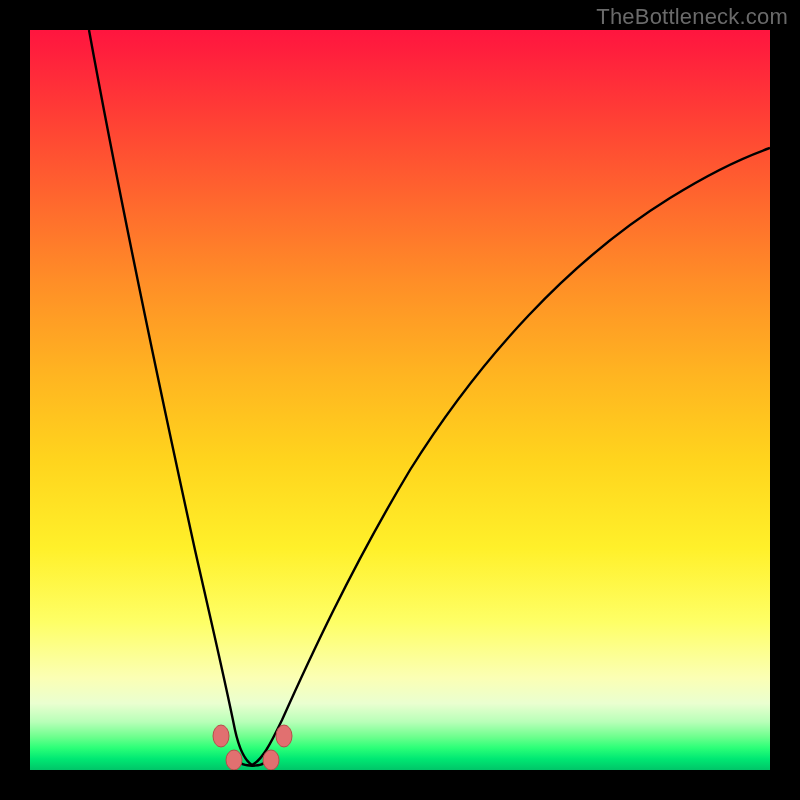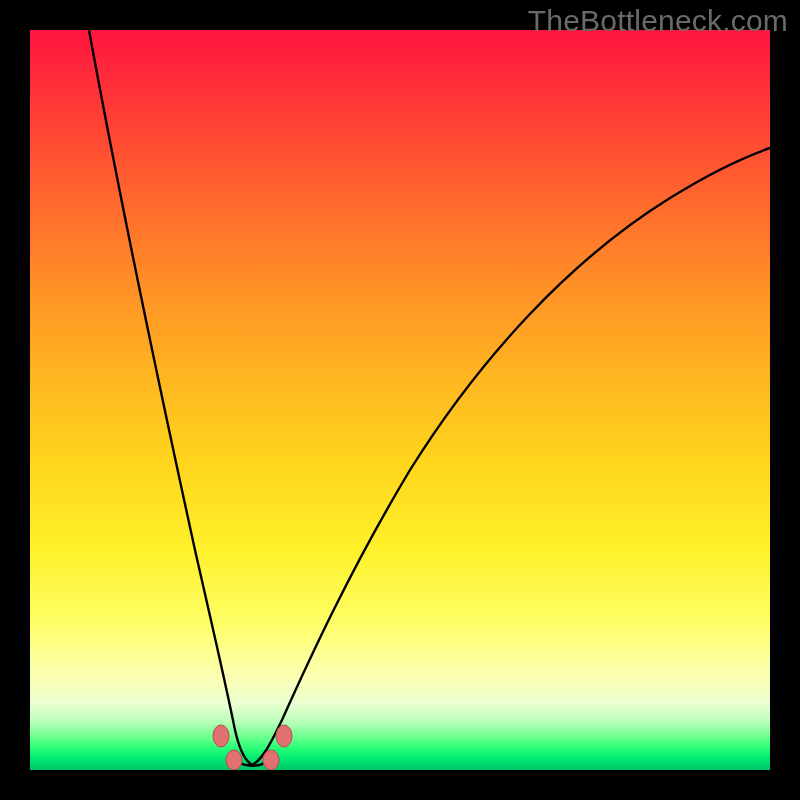--- a/index.html
+++ b/index.html
@@ -40,21 +40,21 @@
       #2cff78 97%,
       #00e873 98.5%,
       #00c568 100%
     );
   }
   .watermark {
     position: absolute;
     top: 4px;
     right: 12px;
     color: #6a6a6a;
-    font-size: 30px;
+    font-size: 22px;
     font-weight: 500;
     letter-spacing: 0.2px;
     user-select: none;
   }
   svg.curve {
     position: absolute;
     inset: 0;
     width: 740px;
     height: 740px;
     pointer-events: none;

